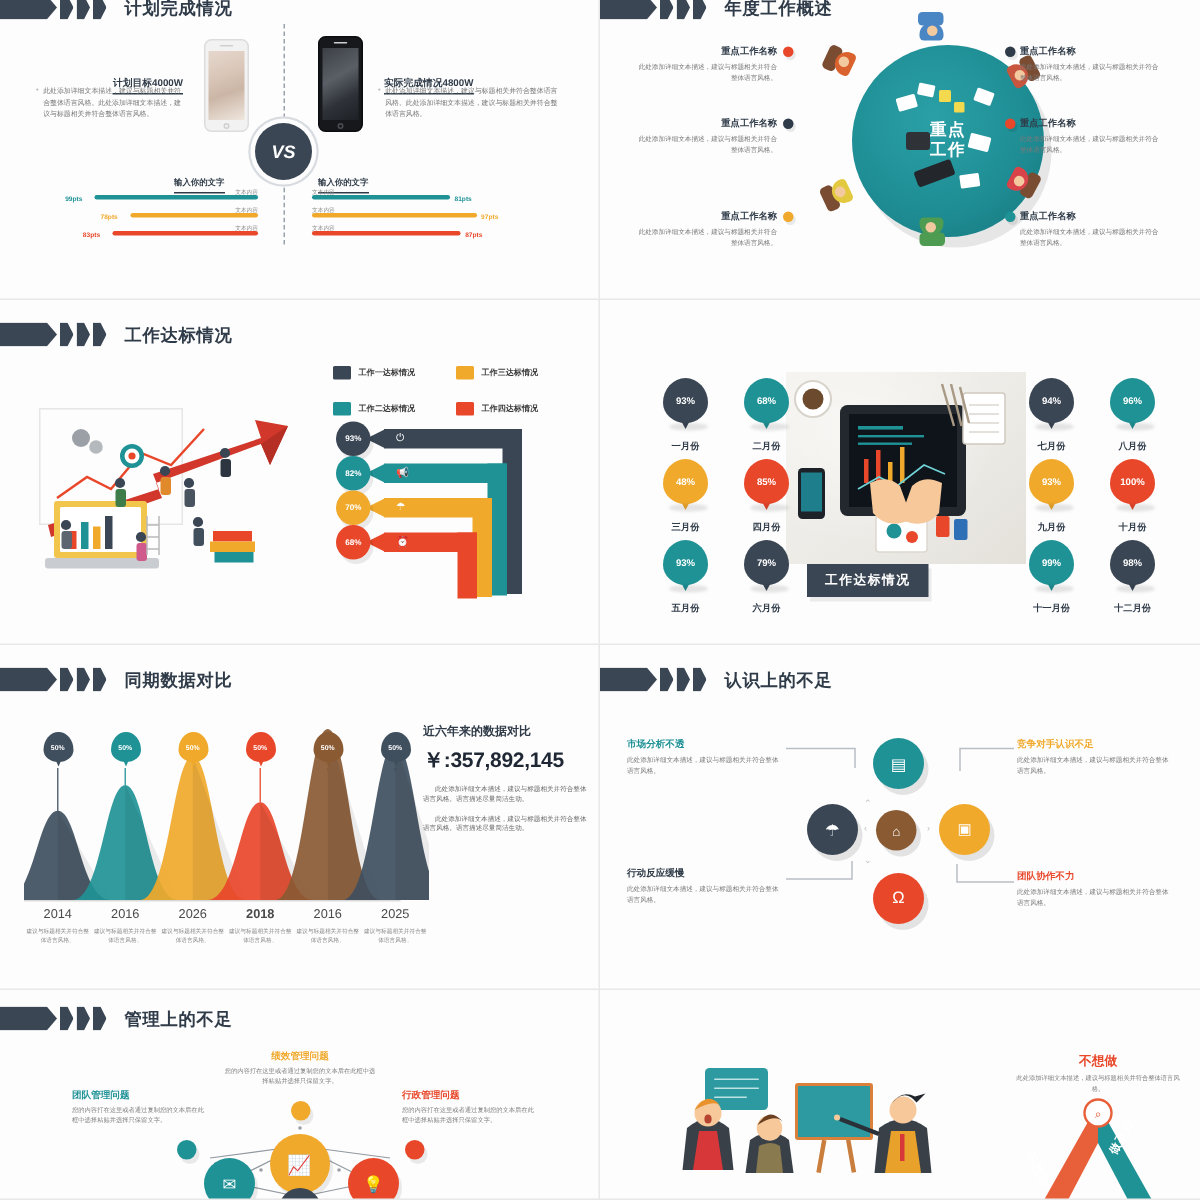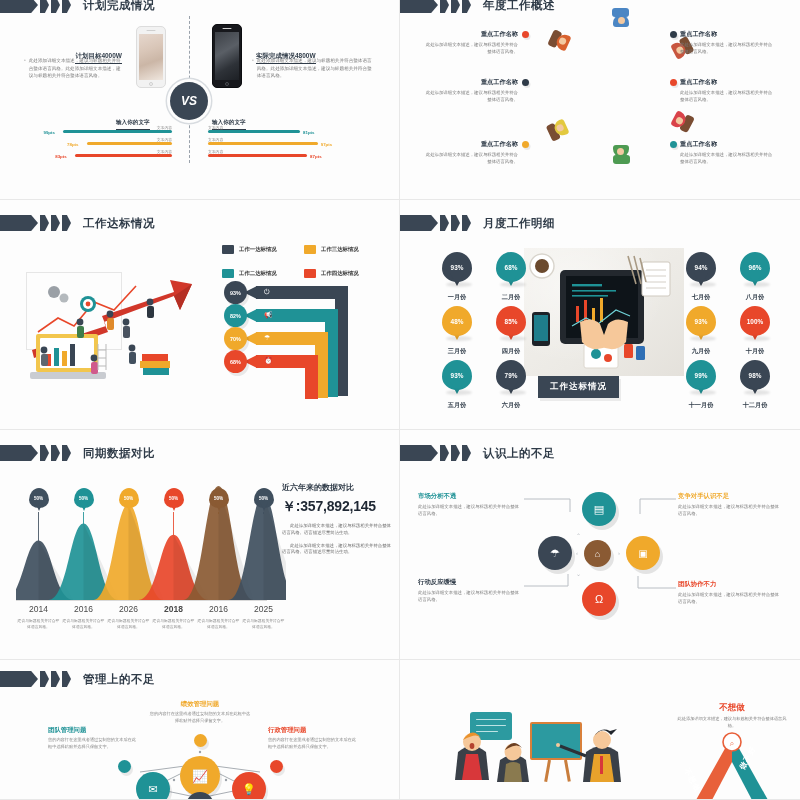--- a/index.html
+++ b/index.html
@@ -264,20 +264,36 @@
   <div class="slide s2">
     <div class="slide-inner">
       <div class="banner" style="top:-4px">
         <div class="bar"></div>
         <div class="chev"></div>
         <div class="chev"></div>
         <div class="chev"></div>
         <div class="ttl">年度工作概述</div>
       </div>
 
+      <div class="table">
+        <div class="tbl-txt">
+          <span>重点</span>
+          <span>工作</span>
+        </div>
+
+        <div class="papers" style="left:36px;top:58px;width:16px;height:12px;background:#2f3338;border-radius:2px;"></div>
+        <div class="papers" style="left:42px;top:80px;width:26px;height:11px;background:#23262a;border-radius:2px;transform:rotate(-20deg);"></div>
+        <div class="papers" style="left:30px;top:34px;width:13px;height:9px;transform:rotate(-16deg);"></div>
+        <div class="papers" style="left:44px;top:26px;width:11px;height:8px;transform:rotate(12deg);"></div>
+        <div class="papers" style="left:58px;top:30px;width:8px;height:8px;background:#f3d94e;"></div>
+        <div class="papers" style="left:68px;top:38px;width:7px;height:7px;background:#f3d94e;"></div>
+        <div class="papers" style="left:78px;top:60px;width:14px;height:10px;transform:rotate(14deg);"></div>
+        <div class="papers" style="left:72px;top:86px;width:13px;height:9px;transform:rotate(-8deg);"></div>
+        <div class="papers" style="left:82px;top:30px;width:12px;height:9px;transform:rotate(20deg);"></div>
+      </div>
 
       <div class="seat" style="left:208px;top:8px;">
         <div class="chairback" style="background:#4b86c4;top:0;"></div>
         <div class="person" style="background:#4b86c4;"></div>
         <div class="head"></div>
       </div>
       <div class="seat" style="left:148px;top:30px;transform:rotate(-65deg);">
         <div class="chairback" style="background:#7a4d33;top:0;"></div>
         <div class="person" style="background:#d9622f;"></div>
         <div class="head"></div>
@@ -432,27 +448,20 @@
             <div class="arwdown" style="left: 61px; top: 0px; height: 44px; background: rgb(232, 71, 42);"></div>
           </div>
           <div class="pc" style="left: 224px; top: 150px; background: rgb(232, 71, 42);">68%</div>
           <div class="ic" style="left: 264px; top: 157px;">⏰</div>
         </div>
     </div>
   </div>
 
   <div class="slide s4">
     <div class="slide-inner">
-      <div class="banner" style="top:14px">
-        <div class="bar"></div>
-        <div class="chev"></div>
-        <div class="chev"></div>
-        <div class="chev"></div>
-        <div class="ttl">月度工作明细</div>
-      </div>
 
       <div class="deskimg">
         <svg width="160" height="128" viewBox="0 0 160 128">
           <circle cx="18" cy="18" r="12" fill="#fff" stroke="#d8d4cc" stroke-width="1.4"></circle>
           <circle cx="18" cy="18" r="7" fill="#6b4a2e"></circle>
           <rect x="8" y="64" width="18" height="34" rx="3" fill="#1d2228"></rect>
           <rect x="10" y="67" width="14" height="26" fill="#1f7e8c"></rect>
           <rect x="36" y="22" width="84" height="74" rx="5" fill="#23282e"></rect>
           <rect x="42" y="28" width="72" height="62" fill="#0e1419"></rect>
           <g fill="#1f9296">

